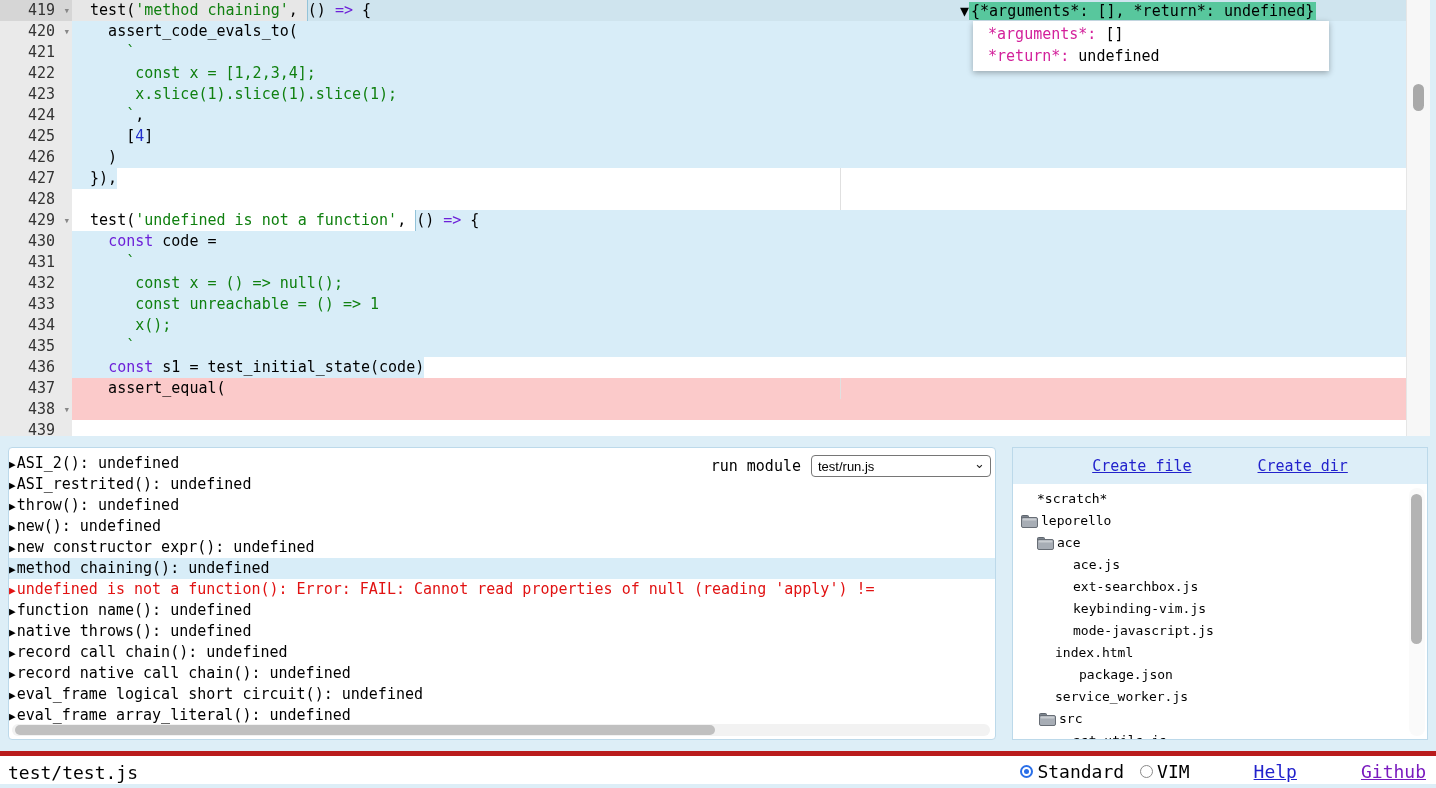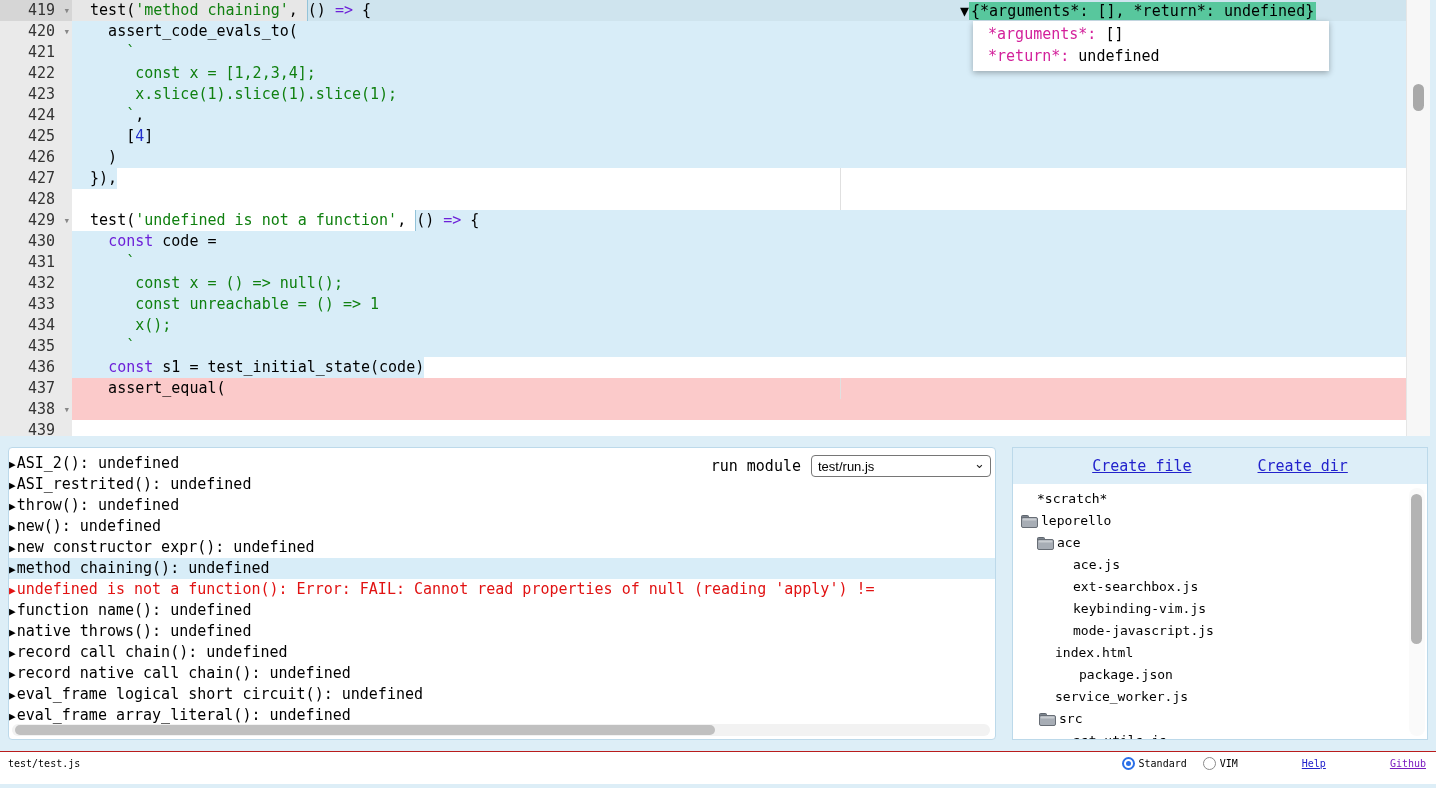--- a/index.html
+++ b/index.html
@@ -60,21 +60,21 @@
   .tree{position:absolute;left:1012px;top:447px;width:416px;height:293px;background:#fff;border:1px solid #bcd9ea;overflow:hidden;box-sizing:border-box;}
   .tree-head{height:36px;background:#ddeef8;display:flex;align-items:center;justify-content:center;gap:66px;font-size:15px;}
   .tlink{color:#2222cc;text-decoration:underline;cursor:pointer;}
   .titems{position:relative;padding-top:4px;height:253px;overflow:hidden;}
   .trow{height:22px;line-height:22px;font-size:13px;white-space:pre;display:flex;align-items:center;}
   .trow .ficon{margin-right:3px;display:inline-flex;flex:0 0 auto;}
   .tvscroll{position:absolute;right:2px;top:40px;width:16px;height:248px;background:#fafafa;border-radius:8px;}
   .tvscroll .thumb{position:absolute;left:2px;top:6px;width:11px;height:150px;background:#b3b3b3;border-radius:6px;}
 
   
-  .statusbar{position:absolute;left:0;top:751px;width:1436px;height:33px;background:#fff;border-top:1px solid #b91c1c;font-size:10px;box-sizing:border-box;}
+  .statusbar{position:absolute;left:0;top:751px;width:1436px;height:33px;background:#fff;border-top:5px solid #b91c1c;font-size:18px;box-sizing:border-box;}
   .file{position:absolute;left:8px;top:6px;}
   .sright{position:absolute;right:10px;top:5px;display:flex;align-items:center;gap:16px;}
   .mode{display:flex;align-items:center;gap:4px;cursor:pointer;}
   .radio{width:13px;height:13px;border-radius:50%;border:1px solid #8a8a8a;background:#fff;box-sizing:border-box;display:inline-block;position:relative;}
   .radio.sel{border:2px solid #2a6fe8;}
   .radio.sel::after{content:"";position:absolute;left:2px;top:2px;right:2px;bottom:2px;border-radius:50%;background:#2a6fe8;}
   .slink{text-decoration:underline;color:#2222cc;cursor:pointer;padding-left:48px;}
   .slink.visited{color:#7a1bbf;}
 </style>
 </head>

